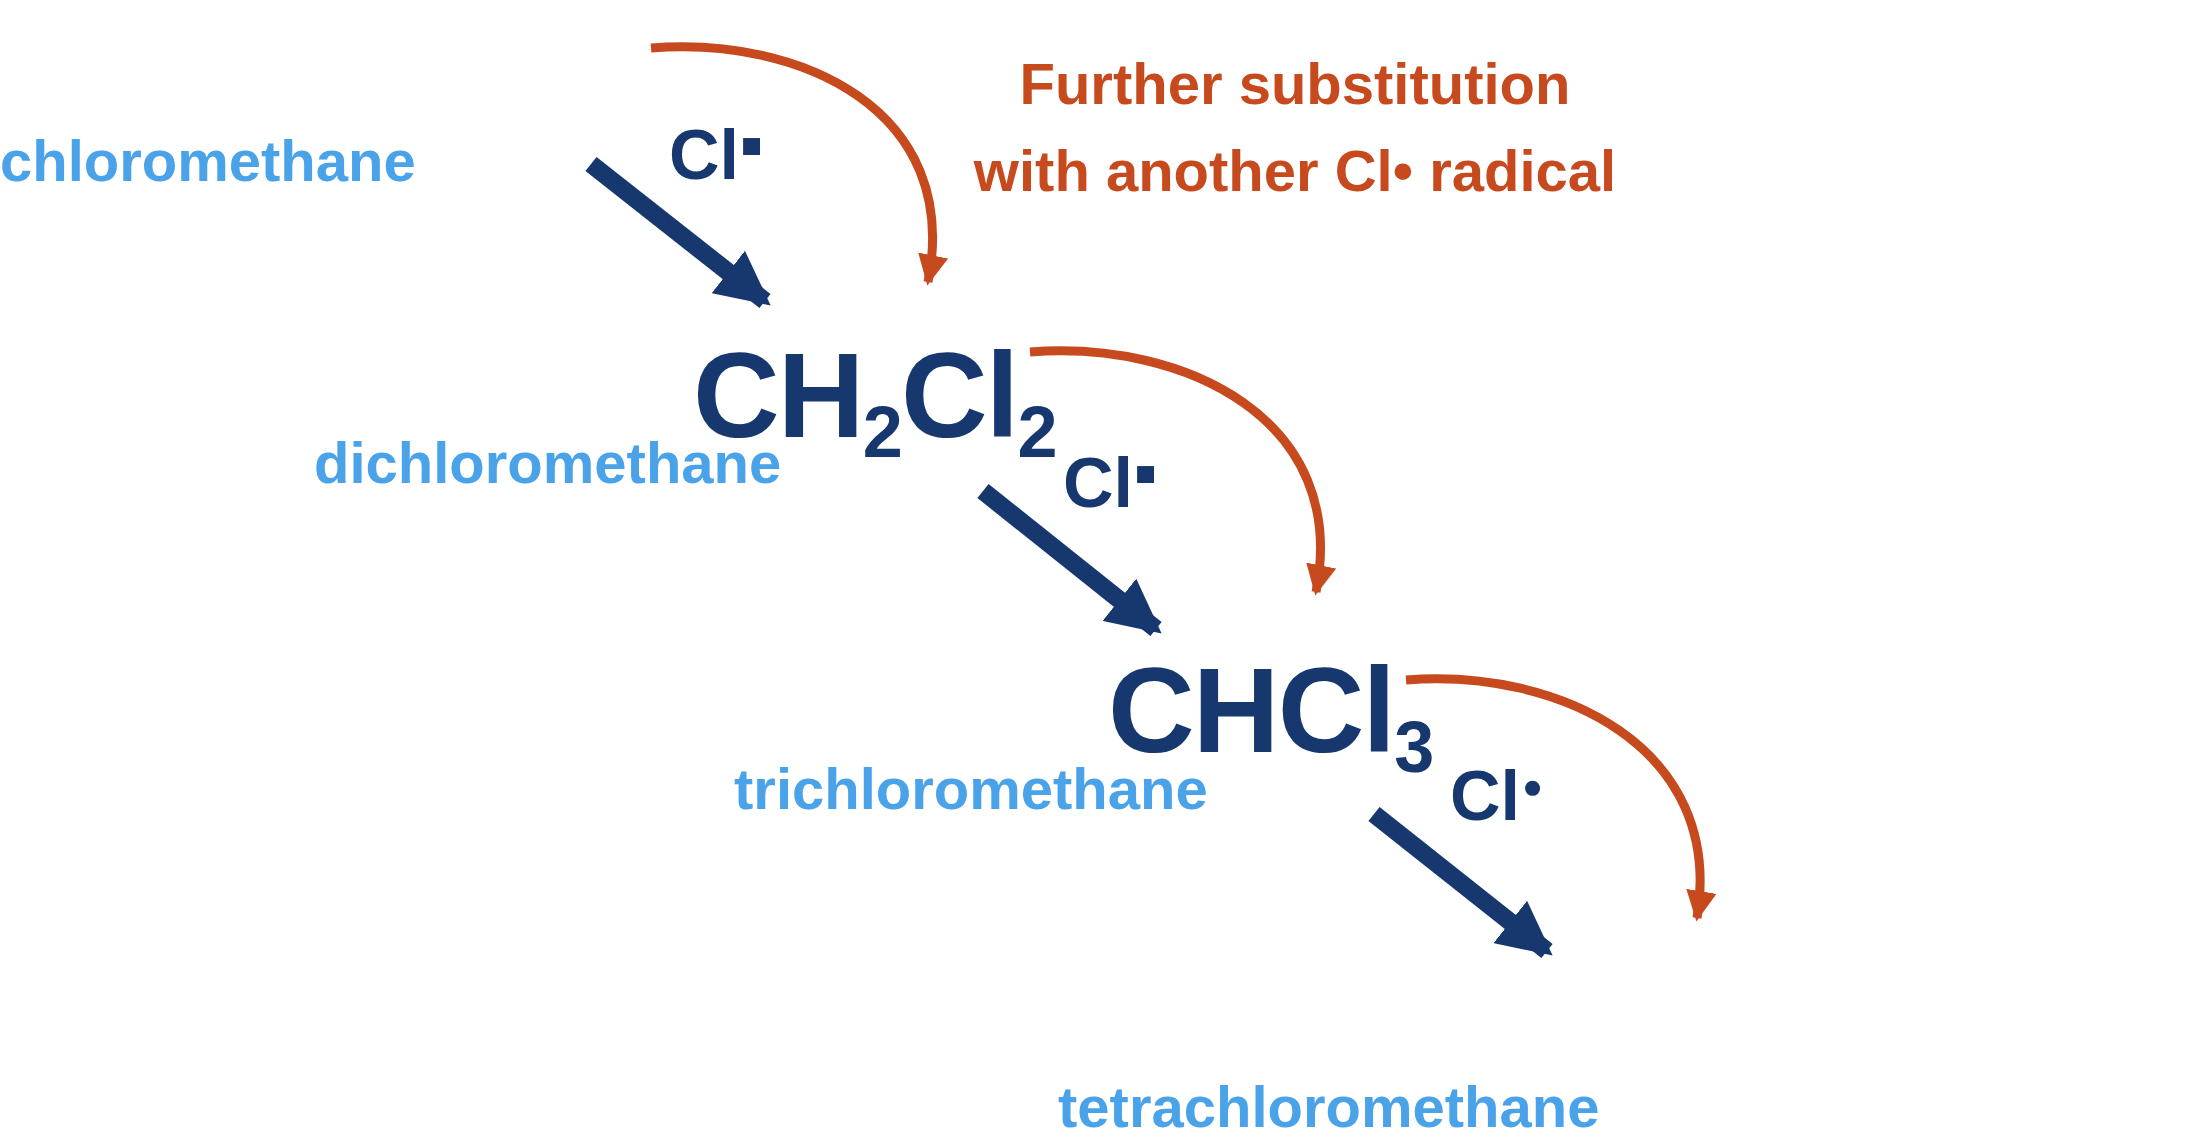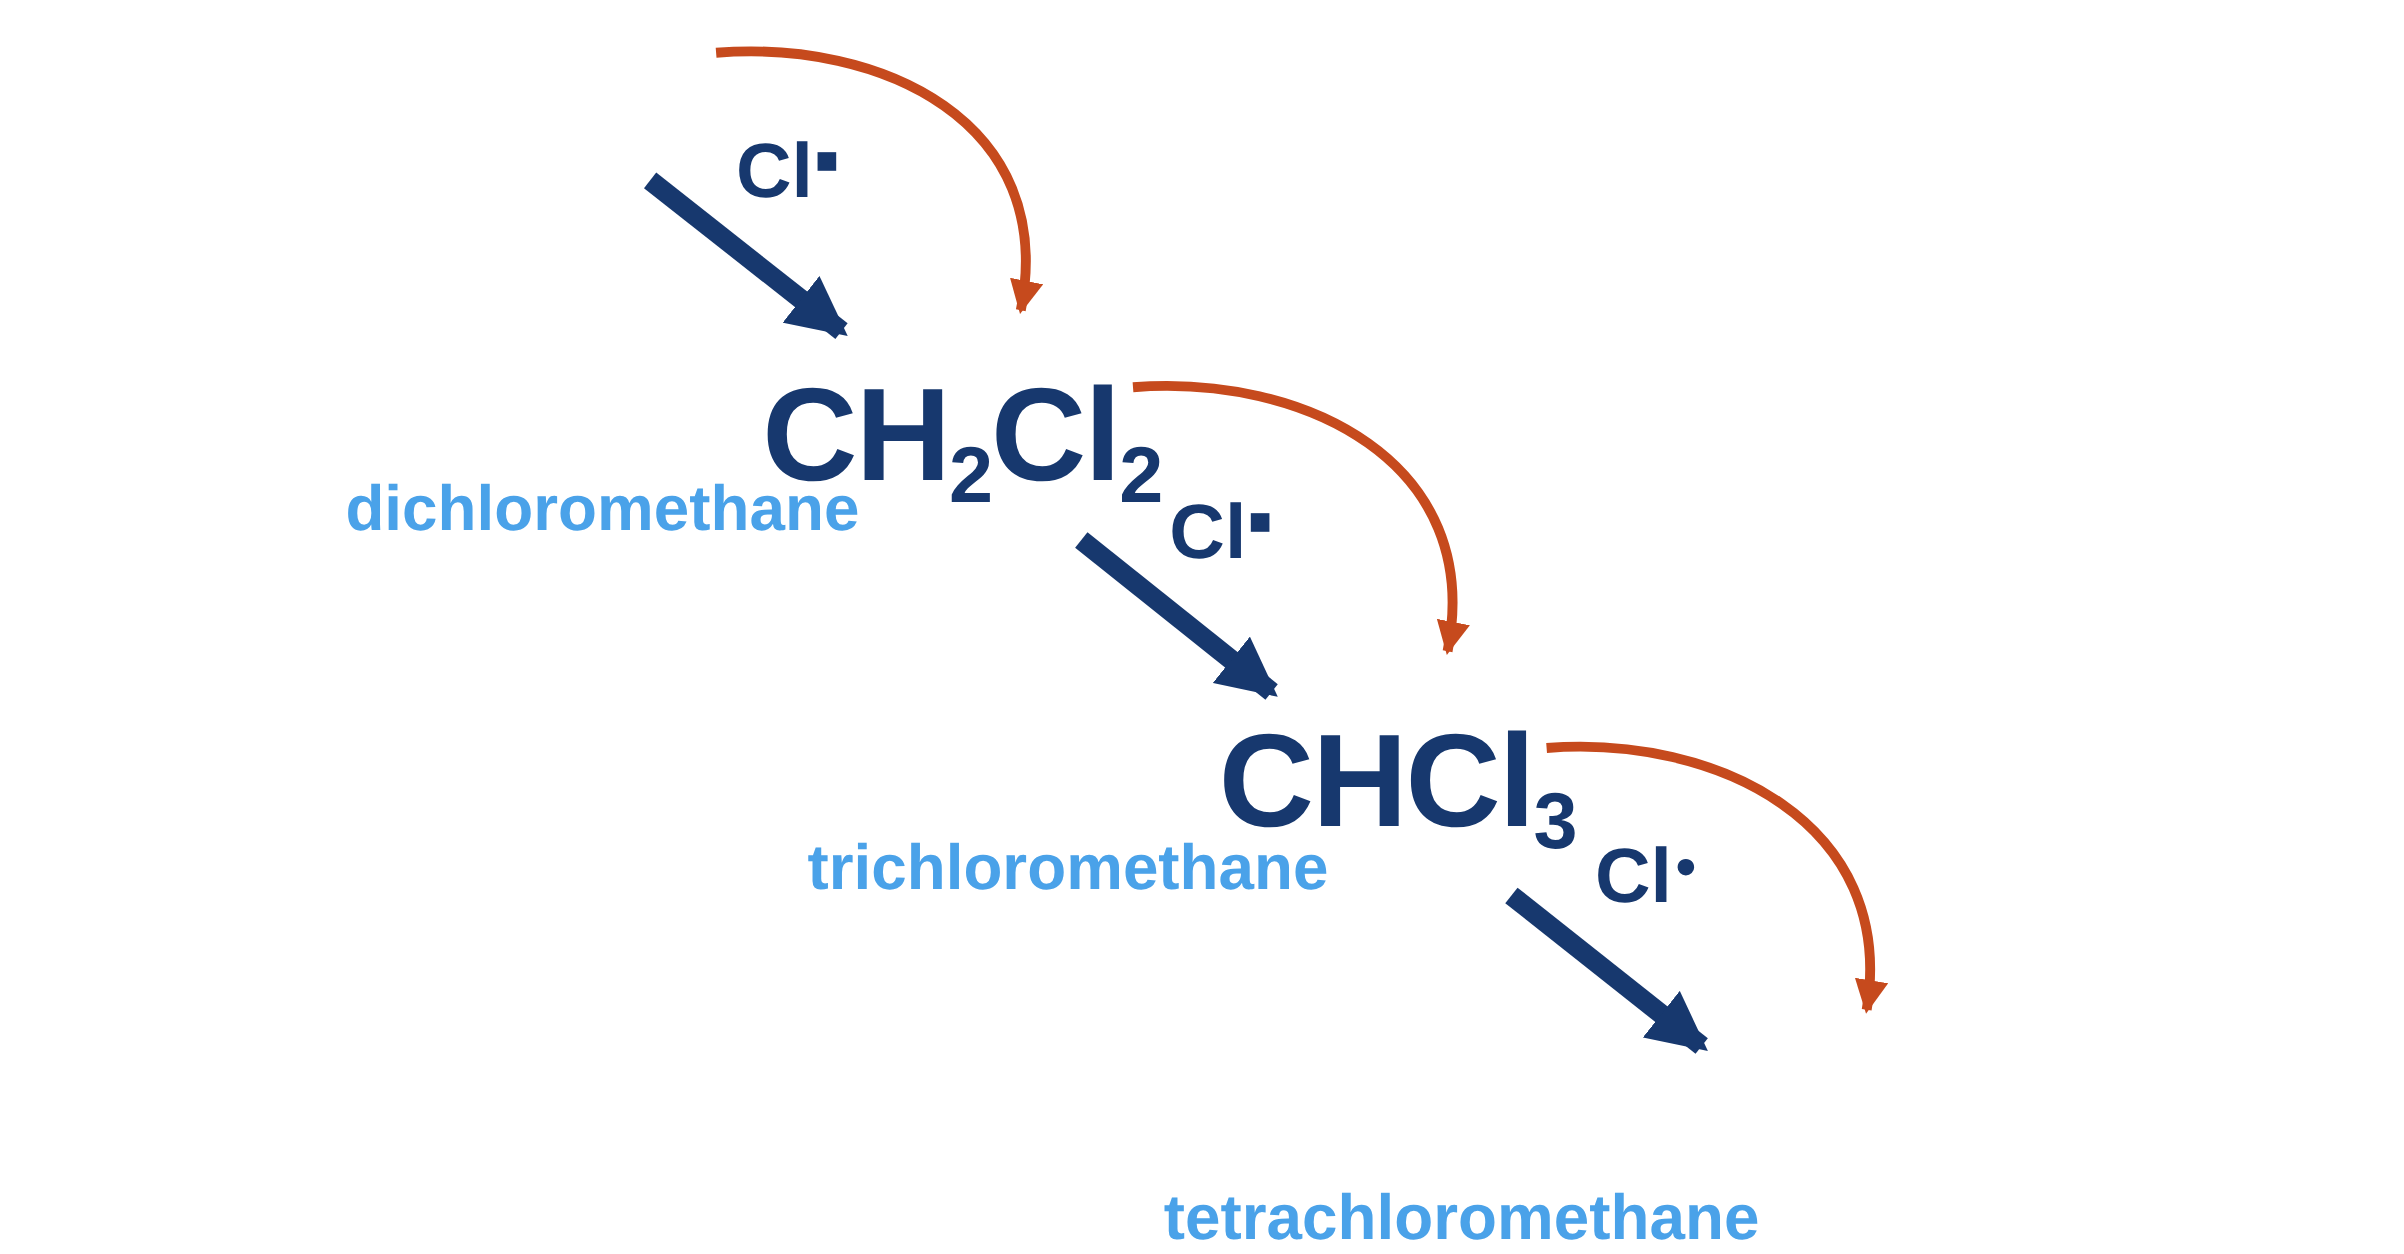--- a/index.html
+++ b/index.html
@@ -80,21 +80,26 @@
 
     <line x1="591" y1="164" x2="765" y2="301" style="stroke:var(--navy)" stroke-width="18" marker-end="url(#headNavy)"></line>
     <line x1="983" y1="491" x2="1156" y2="629" style="stroke:var(--navy)" stroke-width="18" marker-end="url(#headNavy)"></line>
     <line x1="1374" y1="814" x2="1547" y2="951" style="stroke:var(--navy)" stroke-width="18" marker-end="url(#headNavy)"></line>
 
     <path d="M 651 48 C 800 36, 962 110, 928 282" fill="none" style="stroke:var(--orange)" stroke-width="9" marker-end="url(#headOrange)"></path>
     <path d="M 1030 352 C 1185 340, 1350 420, 1316 592" fill="none" style="stroke:var(--orange)" stroke-width="9" marker-end="url(#headOrange)"></path>
     <path d="M 1406 680 C 1560 668, 1725 748, 1697 918" fill="none" style="stroke:var(--orange)" stroke-width="9" marker-end="url(#headOrange)"></path>
   </svg>
 
+  <div class="abs annotation" style="left:950px;top:40px;width:690px;">
+    <div>Further substitution</div>
+    <div>with another Cl• radical</div>
+  </div>
 
+  <div class="abs name" style="left:0px;top:132px;">chloromethane</div>
   <div class="abs radical" style="left:669px;top:120px;">
     <span>Cl</span><span class="dot">■</span>
   </div>
 
   <div class="abs formula" style="left:693px;top:335px;"><span>CH</span><sub>2</sub><span>Cl</span><sub>2</sub></div>
   <div class="abs name" style="left:314px;top:434px;text-align:right;">dichloromethane</div>
   <div class="abs radical" style="left:1063px;top:448px;">
     <span>Cl</span><span class="dot">■</span>
   </div>
 

